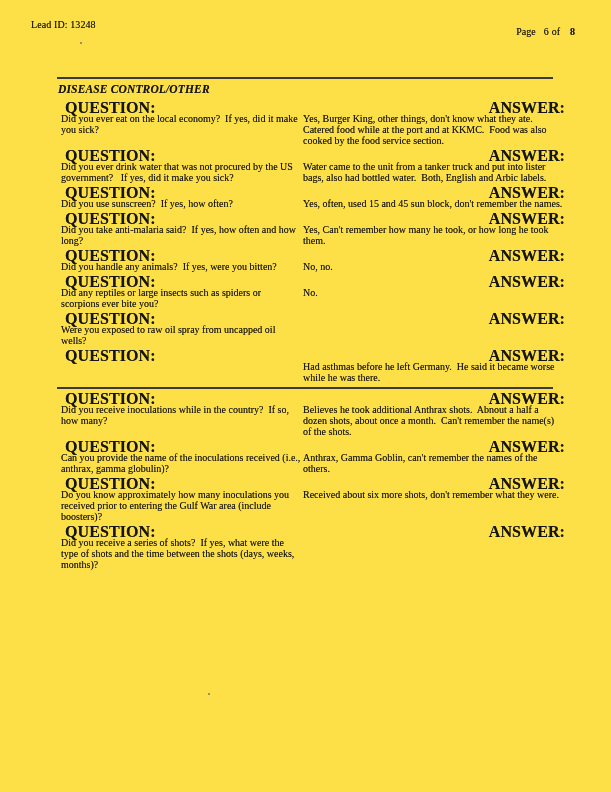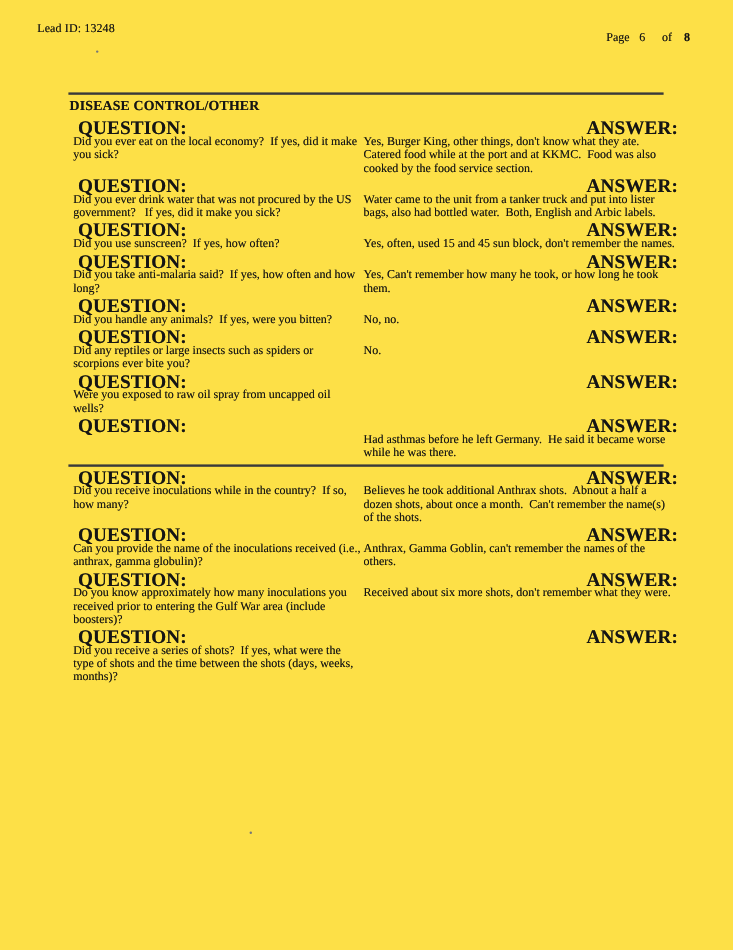--- a/index.html
+++ b/index.html
@@ -26,21 +26,21 @@
   }
   .page-num {
     position: absolute;
     top: 26px;
     right: 36px;
     font-size: 10px;
     display: flex;
     align-items: baseline;
   }
   .page-num .pn-prefix { margin-right: 8px; font-family: Liberation Serif, serif; }
-  .page-num .pn-of { margin-left: 14px; }
+  .page-num .pn-of { margin-left: 3px; }
   .page-num .pn-total { margin-left: 10px; font-weight: bold; }
 
   .content {
     position: absolute;
     left: 57px;
     top: 77px;
     width: 508px;
   }
   .section {
     position: relative;
@@ -55,20 +55,21 @@
     height: 0;
     border-top: 2px solid #3a3a3a;
   }
   .section + .section { margin-top: 4px; }
   .section-title {
     font-weight: bold;
     font-size: 11.5px;
     line-height: 13px;
     margin: 0 0 6px 1px;
     letter-spacing: 0.15px;
+    font-style: italic;
   }
   .qa-row {
     display: flex;
     align-items: flex-start;
     margin-bottom: 4px;
   }
   .q-col { flex: 0 0 246px; width: 246px; }
   .a-col { flex: 1 1 auto; min-width: 0; }
   .label {
     font-weight: bold;

